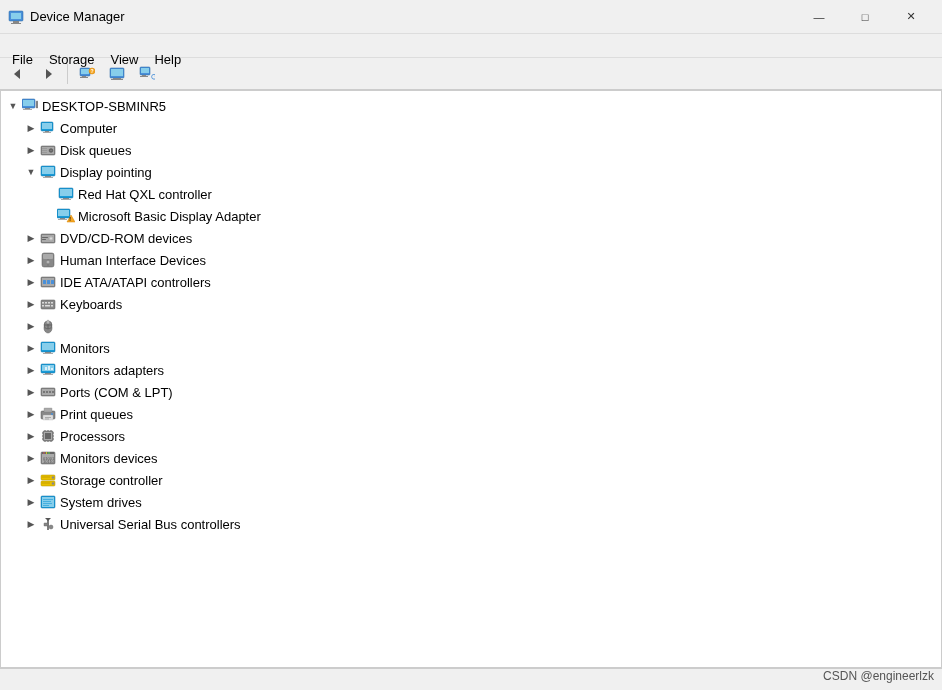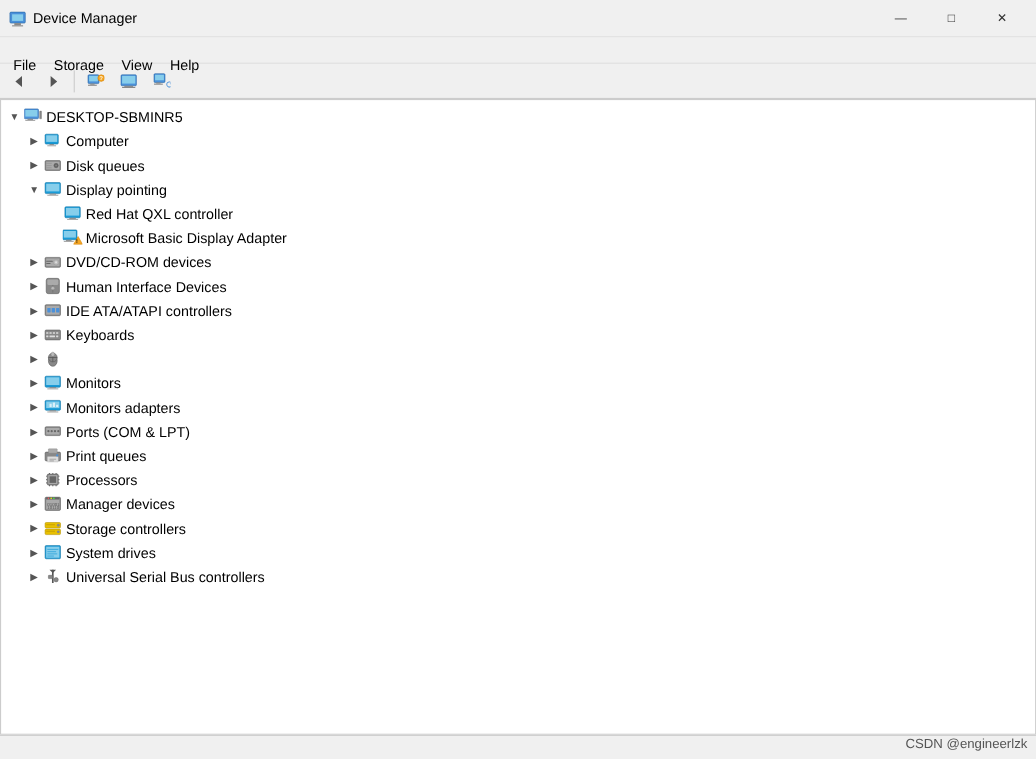--- a/index.html
+++ b/index.html
@@ -480,36 +480,36 @@
           <rect x="1" y="2" width="14" height="12" rx="1" fill="#888" stroke="#555" stroke-width="0.5"></rect>
           <rect x="2" y="4" width="12" height="9" fill="#aaa"></rect>
           <rect x="2" y="2" width="12" height="2" fill="#666"></rect>
           <circle cx="4" cy="3" r="0.7" fill="#f55"></circle>
           <circle cx="6.5" cy="3" r="0.7" fill="#ff0"></circle>
           <circle cx="9" cy="3" r="0.7" fill="#4f4"></circle>
           <text x="3" y="10" font-size="4" fill="#555">01001</text>
           <text x="3" y="13" font-size="4" fill="#555">10110</text>
         </svg>
       </div>
-      <span class="tree-label">Manager devices</span>
+      <span class="tree-label">Monitors devices</span>
     </div>
 
     <div class="tree-item indent-1">
       <div class="tree-expander">▶</div>
       <div class="tree-icon">
         <svg width="16" height="16" viewBox="0 0 16 16">
           <rect x="1" y="3" width="14" height="5" rx="1" fill="#e8c000" stroke="#b09000" stroke-width="0.5"></rect>
           <rect x="1" y="9" width="14" height="5" rx="1" fill="#e8c000" stroke="#b09000" stroke-width="0.5"></rect>
           <circle cx="13" cy="5.5" r="1.3" fill="#888"></circle>
           <circle cx="13" cy="11.5" r="1.3" fill="#888"></circle>
           <rect x="2" y="4.5" width="8" height="1" fill="#c8a000" rx="0.3"></rect>
           <rect x="2" y="10.5" width="8" height="1" fill="#c8a000" rx="0.3"></rect>
         </svg>
       </div>
-      <span class="tree-label">Storage controllers</span>
+      <span class="tree-label">Storage controller</span>
     </div>
 
     <div class="tree-item indent-1">
       <div class="tree-expander">▶</div>
       <div class="tree-icon">
         <svg width="16" height="16" viewBox="0 0 16 16">
           <rect x="1" y="2" width="14" height="12" rx="1" fill="#1a9bd7" stroke="#0e6fa0" stroke-width="0.5"></rect>
           <rect x="2" y="3" width="12" height="10" fill="#87ceeb"></rect>
           <rect x="3" y="5" width="10" height="1" fill="#1a9bd7" opacity="0.6"></rect>
           <rect x="3" y="7" width="8" height="1" fill="#1a9bd7" opacity="0.6"></rect>

